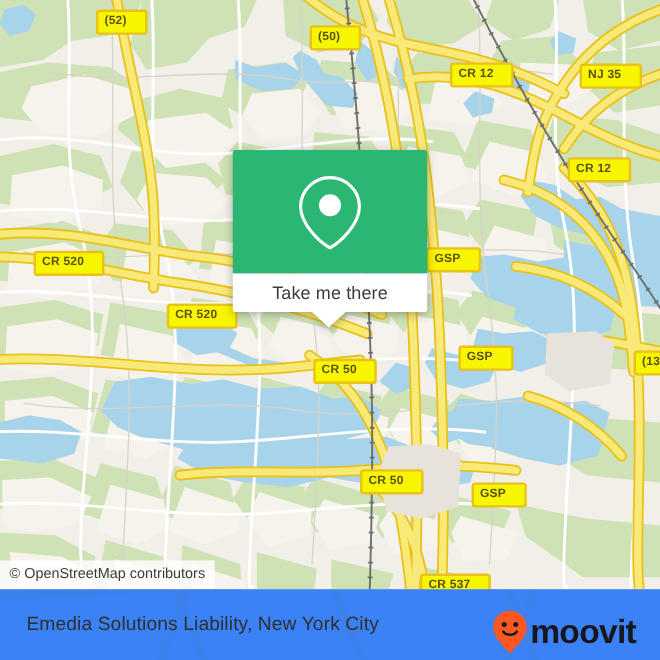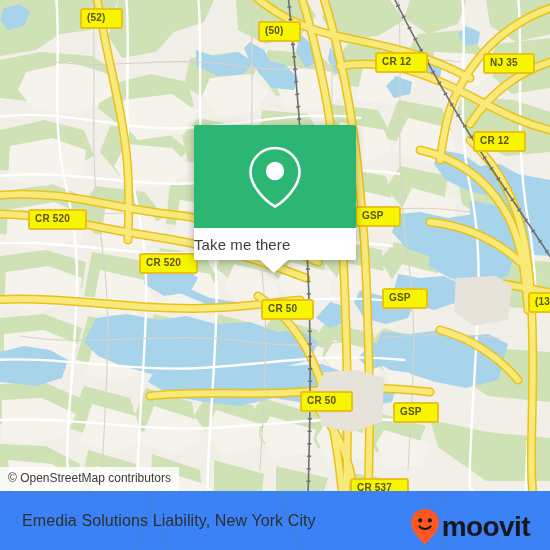--- a/index.html
+++ b/index.html
@@ -47,21 +47,21 @@
     filter:drop-shadow(0 2px 4px rgba(0,0,0,.30));
   }
   #card-top{
     background:#2bb673;height:103px;
     border-radius:2px 2px 0 0;
     display:flex;align-items:center;justify-content:center;
   }
   #card-bottom{
     background:#fff;height:32px;
     border-radius:0 0 2px 2px;
-    display:flex;align-items:center;justify-content:flex-start;
+    display:flex;align-items:center;justify-content:center;
   }
   #card-label{font-size:15px;color:#3d3d3d;letter-spacing:.1px;}
   #card-tail{
     position:absolute;left:66px;top:135px;
     width:0;height:0;
     border-left:14px solid transparent;
     border-right:14px solid transparent;
     border-top:13px solid #fff;
   }
 

